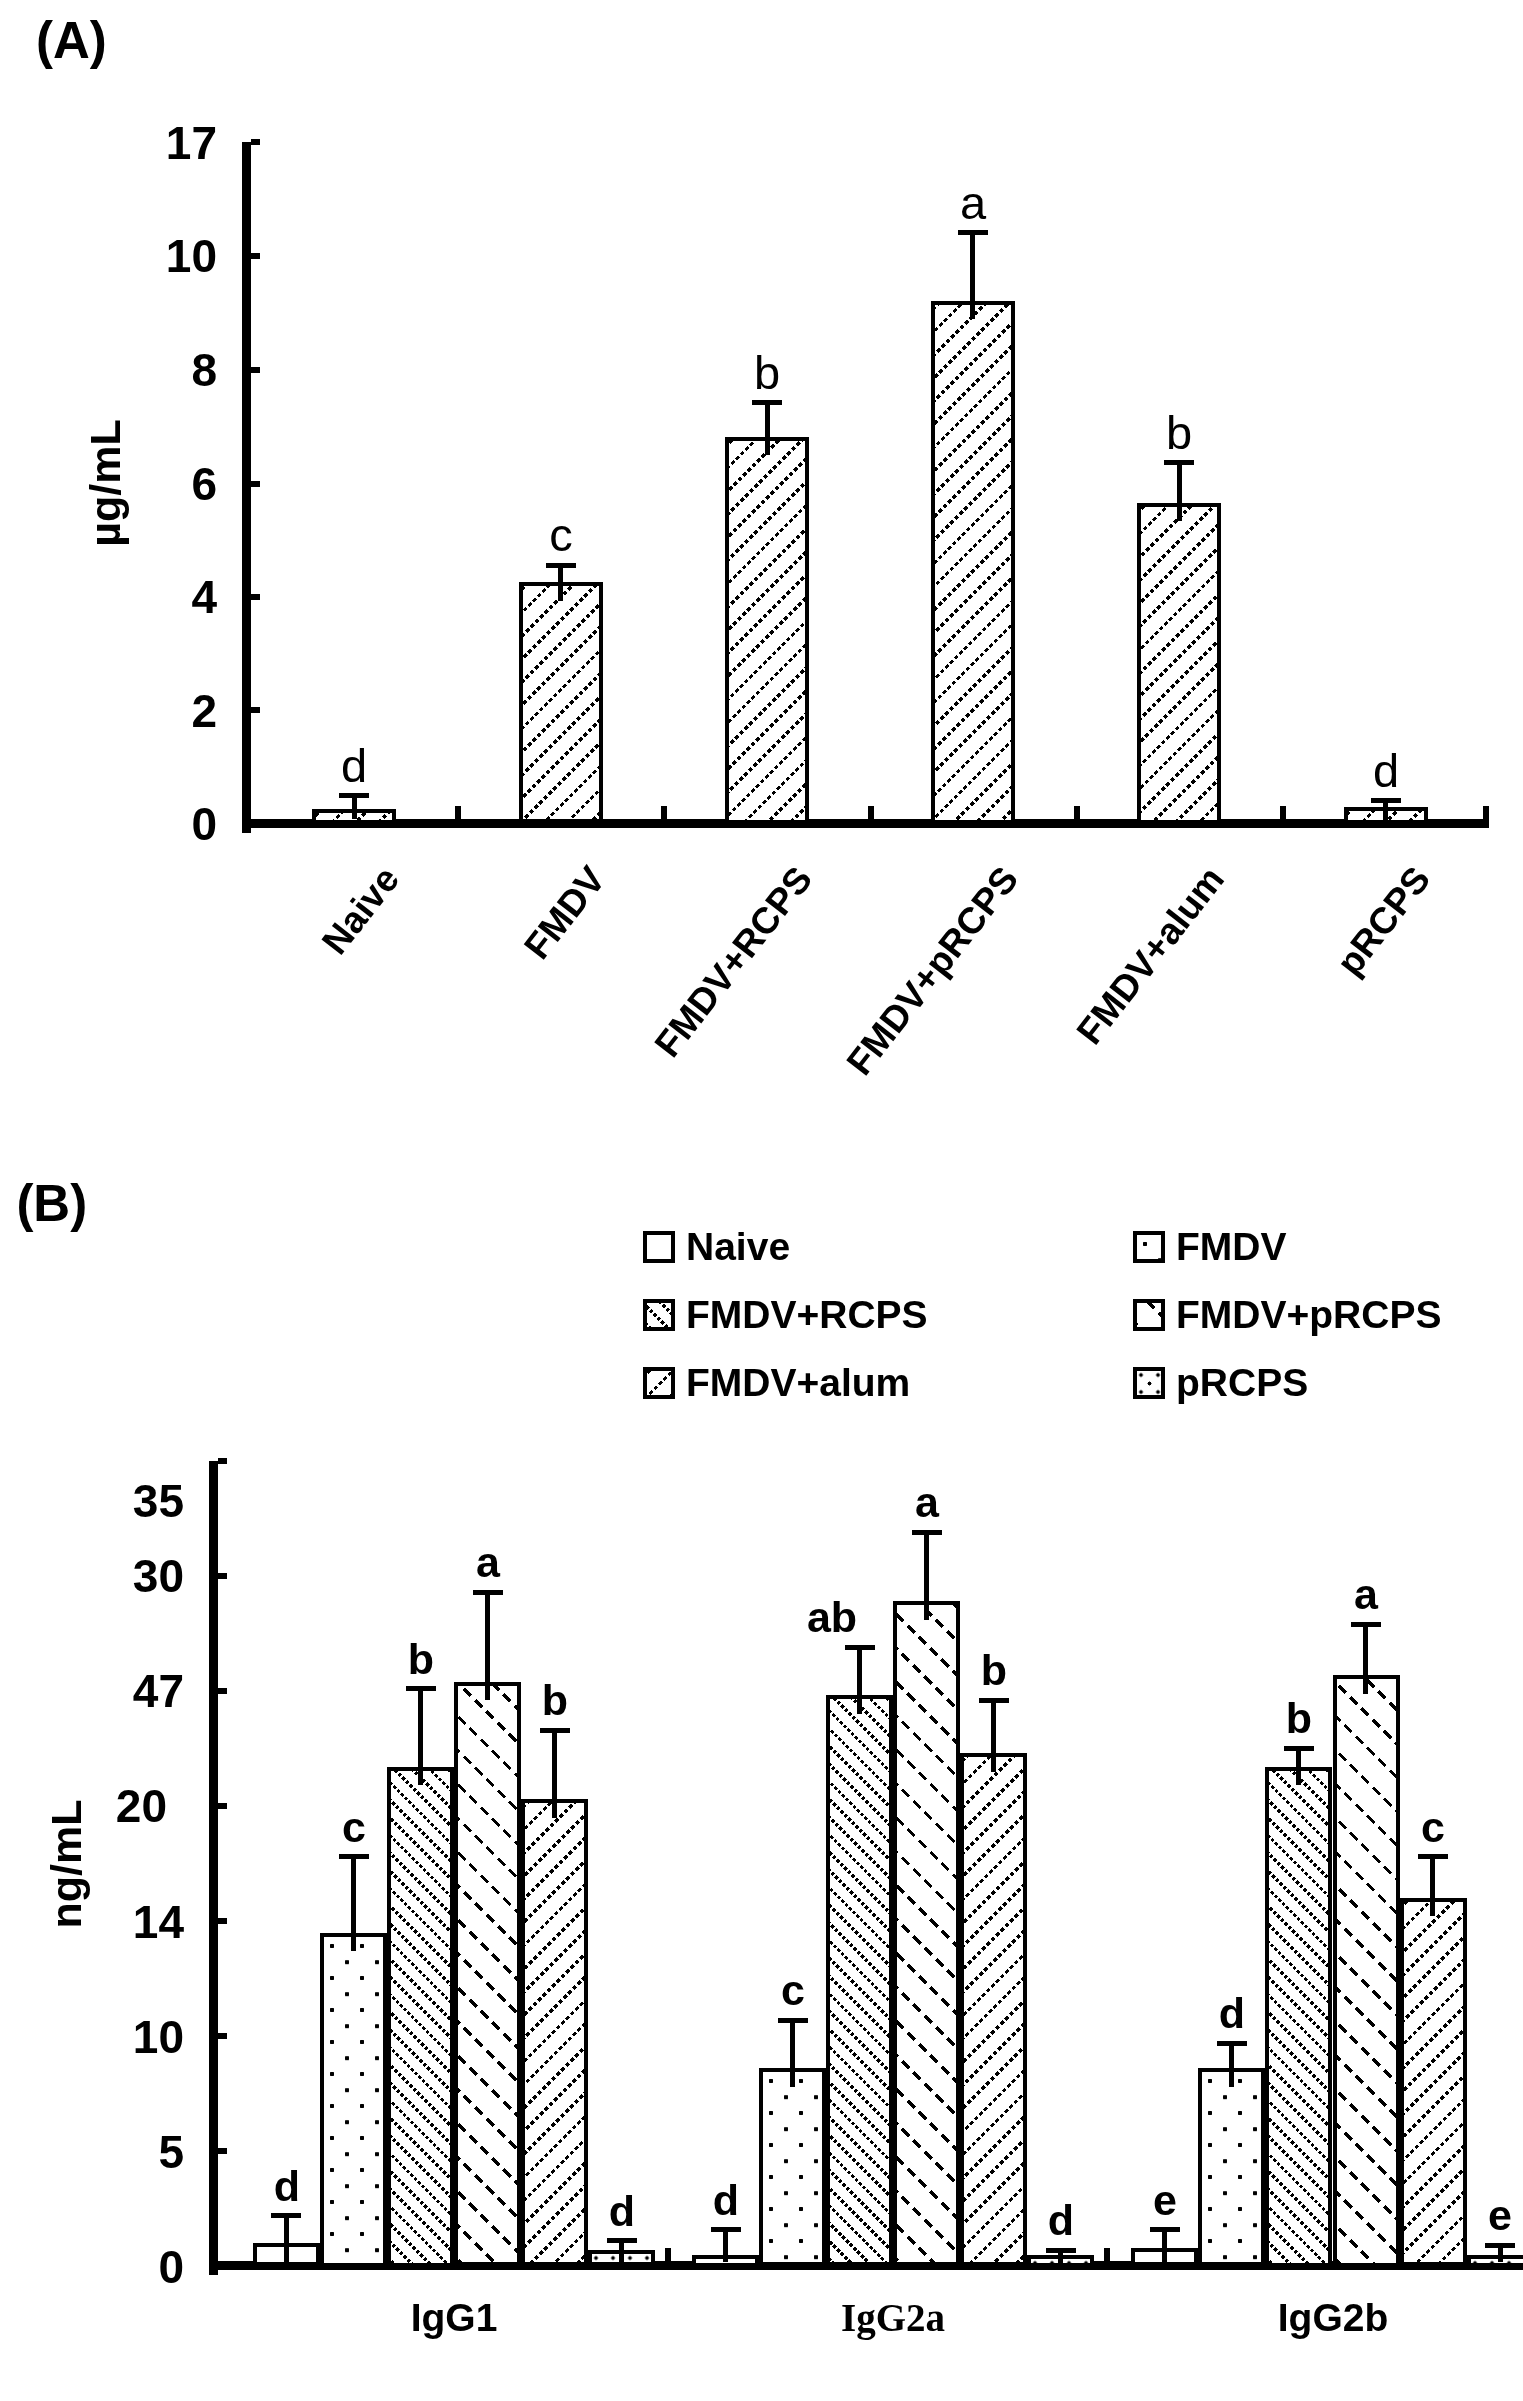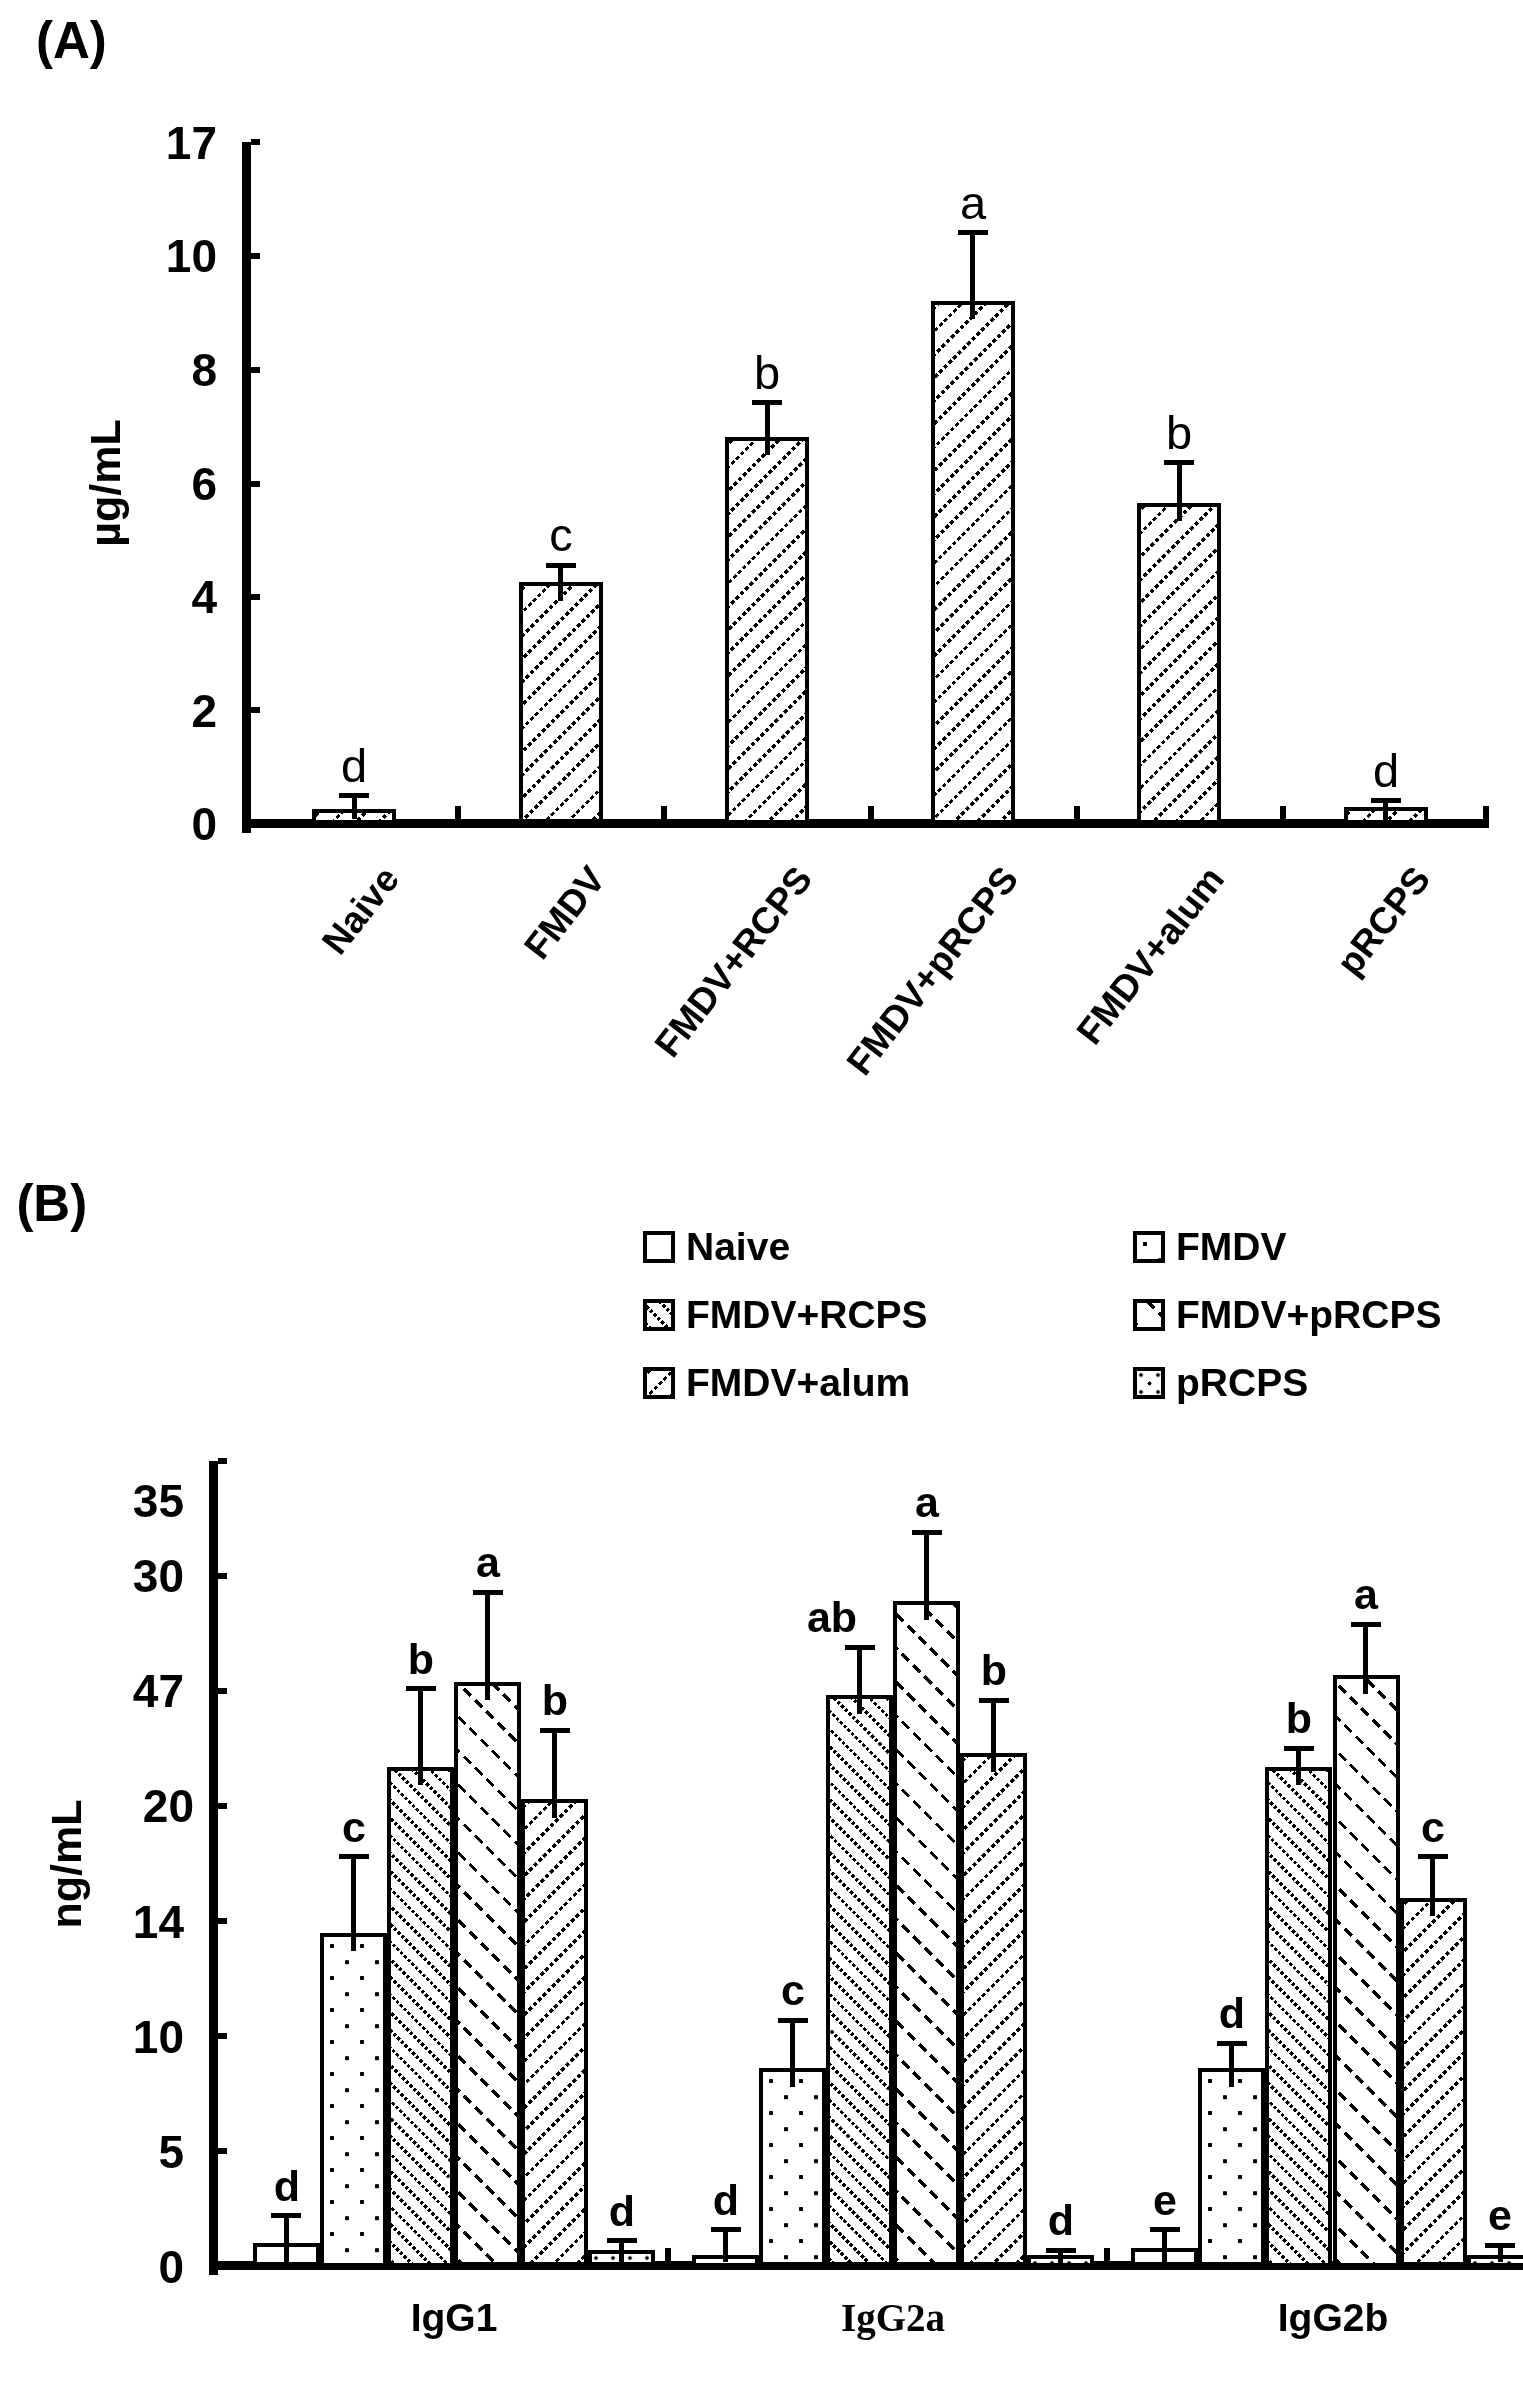--- a/index.html
+++ b/index.html
@@ -131,21 +131,21 @@
       <div class="abs ink" style="left: 209px; top: 1461px; width: 9.2px; height: 814px;"></div>
       <div class="abs ink" style="left: 209px; top: 2261px; width: 1336px; height: 9.2px;"></div>
       <div class="abs ytl" style="left: 59px; top: 2244px;">0</div>
       <div class="abs ink" style="left: 218px; top: 2148px; width: 9.2px; height: 6px;"></div>
       <div class="abs ytl" style="left: 59px; top: 2129px;">5</div>
       <div class="abs ink" style="left: 218px; top: 2033px; width: 9.2px; height: 6px;"></div>
       <div class="abs ytl" style="left: 59px; top: 2014px;">10</div>
       <div class="abs ink" style="left: 218px; top: 1918px; width: 9.2px; height: 6px;"></div>
       <div class="abs ytl" style="left: 59px; top: 1899px;">14</div>
       <div class="abs ink" style="left: 218px; top: 1803px; width: 9.2px; height: 6px;"></div>
-      <div class="abs ytl" style="left: 69px; top: 1783px;">20</div>
+      <div class="abs ytl" style="left: 42px; top: 1783px;">20</div>
       <div class="abs ink" style="left: 218px; top: 1688px; width: 9.2px; height: 6px;"></div>
       <div class="abs ytl" style="left: 59px; top: 1668px;">47</div>
       <div class="abs ink" style="left: 218px; top: 1573px; width: 9.2px; height: 6px;"></div>
       <div class="abs ytl" style="left: 59px; top: 1553px;">30</div>
       <div class="abs ink" style="left: 218px; top: 1458px; width: 9.2px; height: 6px;"></div>
       <div class="abs ytl" style="left: 59px; top: 1438px; margin-top: 40px;">35</div>
       <div class="abs ink" style="left: 665px; top: 2248px; width: 6px; height: 13px;"></div>
       <div class="abs ink" style="left: 1104px; top: 2248px; width: 6px; height: 13px;"></div>
       <div class="abs bar pat-plain" style="left: 253px; top: 2243px; width: 67px; height: 23px;"></div>
       <div class="abs ink" style="left: 284px; top: 2213px; width: 5.3px; height: 49px;"></div>

